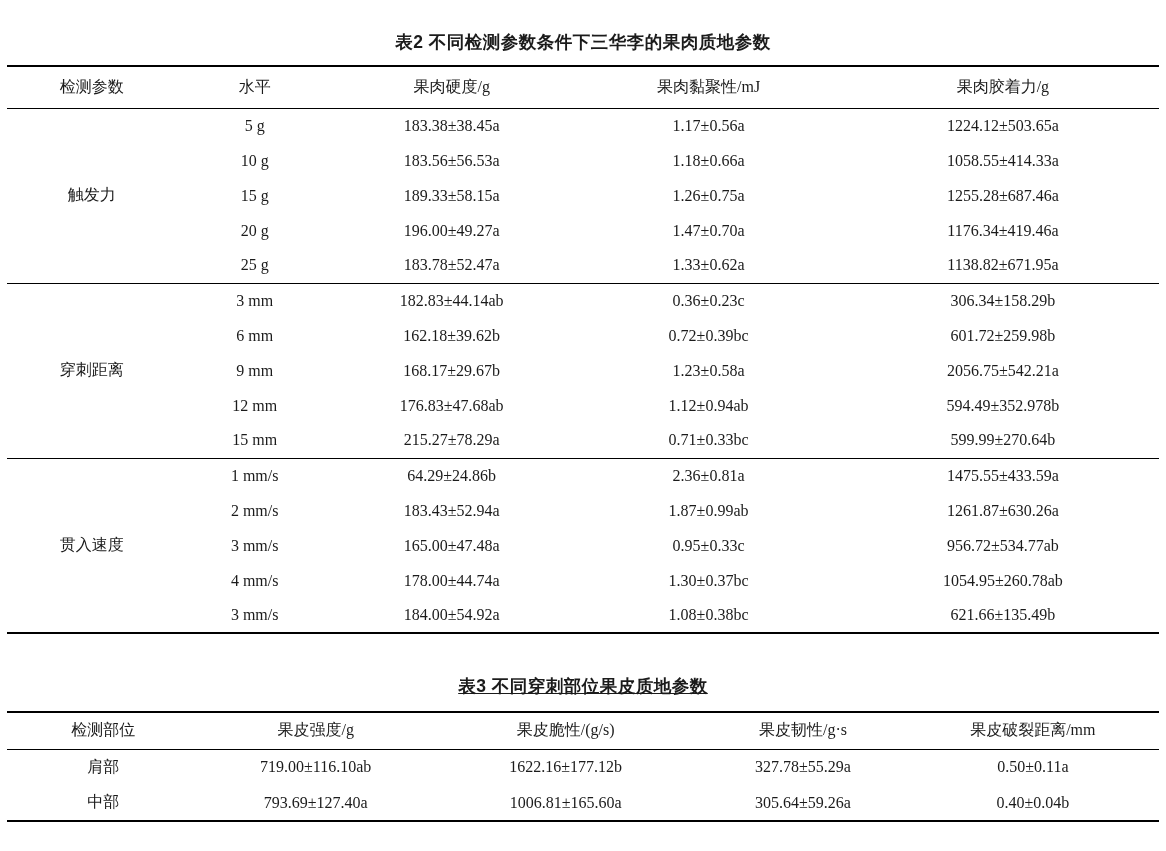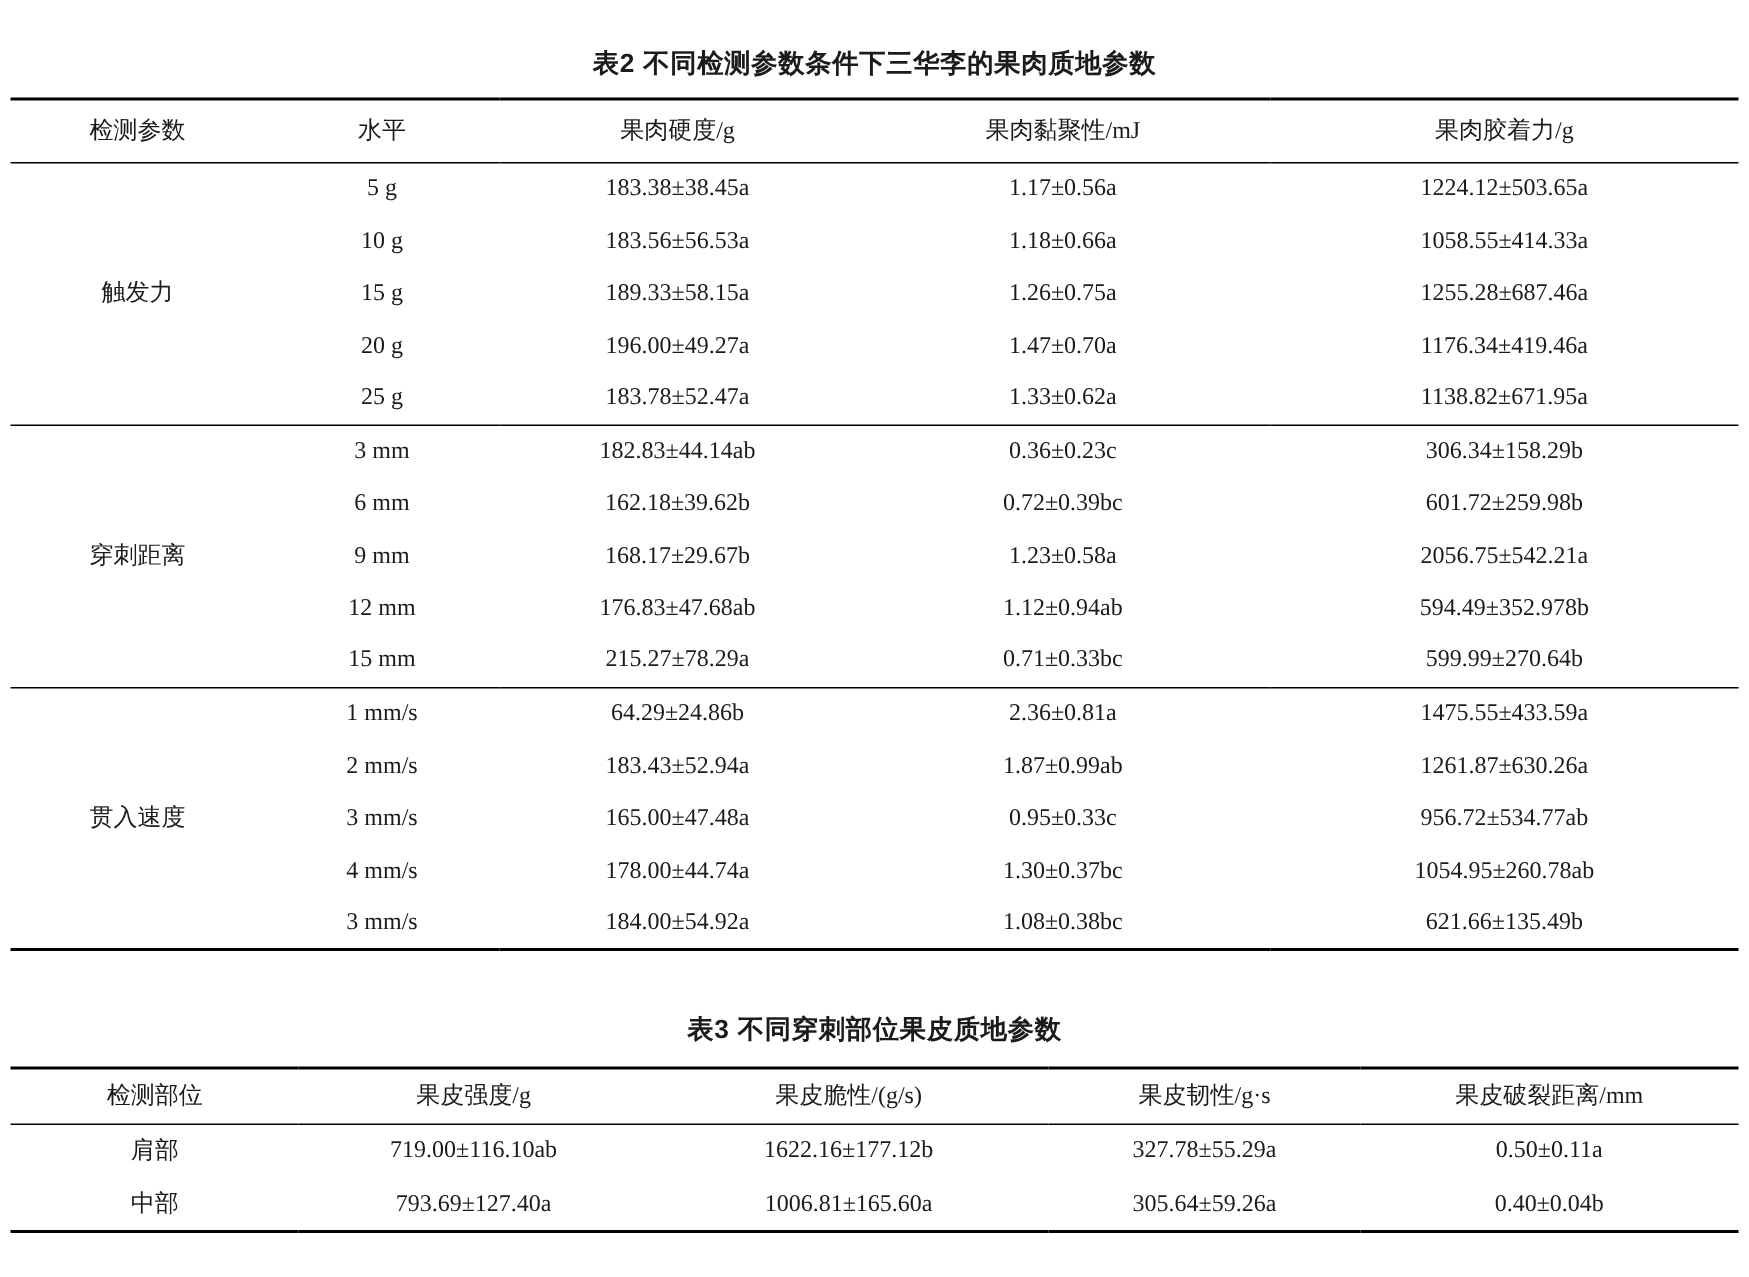--- a/index.html
+++ b/index.html
@@ -18,21 +18,21 @@
 
   .tbl-title {
     font-family: "Liberation Sans", "DejaVu Sans", sans-serif;
     font-weight: bold;
     font-size: 17.5px;
     letter-spacing: 0.5px;
     text-align: center;
     color: var(--text);
   }
   #title2 { padding-top: 10px; padding-bottom: 11px; margin-top: 20px; }
-  #title3 { padding-top: 40px; padding-bottom: 13px; }
+  #title3 { padding-top: 40px; padding-bottom: 13px; text-decoration: underline; }
 
   table {
     width: 100%;
     border-collapse: collapse;
     table-layout: fixed;
     font-size: 16px;
   }
   th, td {
     text-align: center;
     vertical-align: middle;

